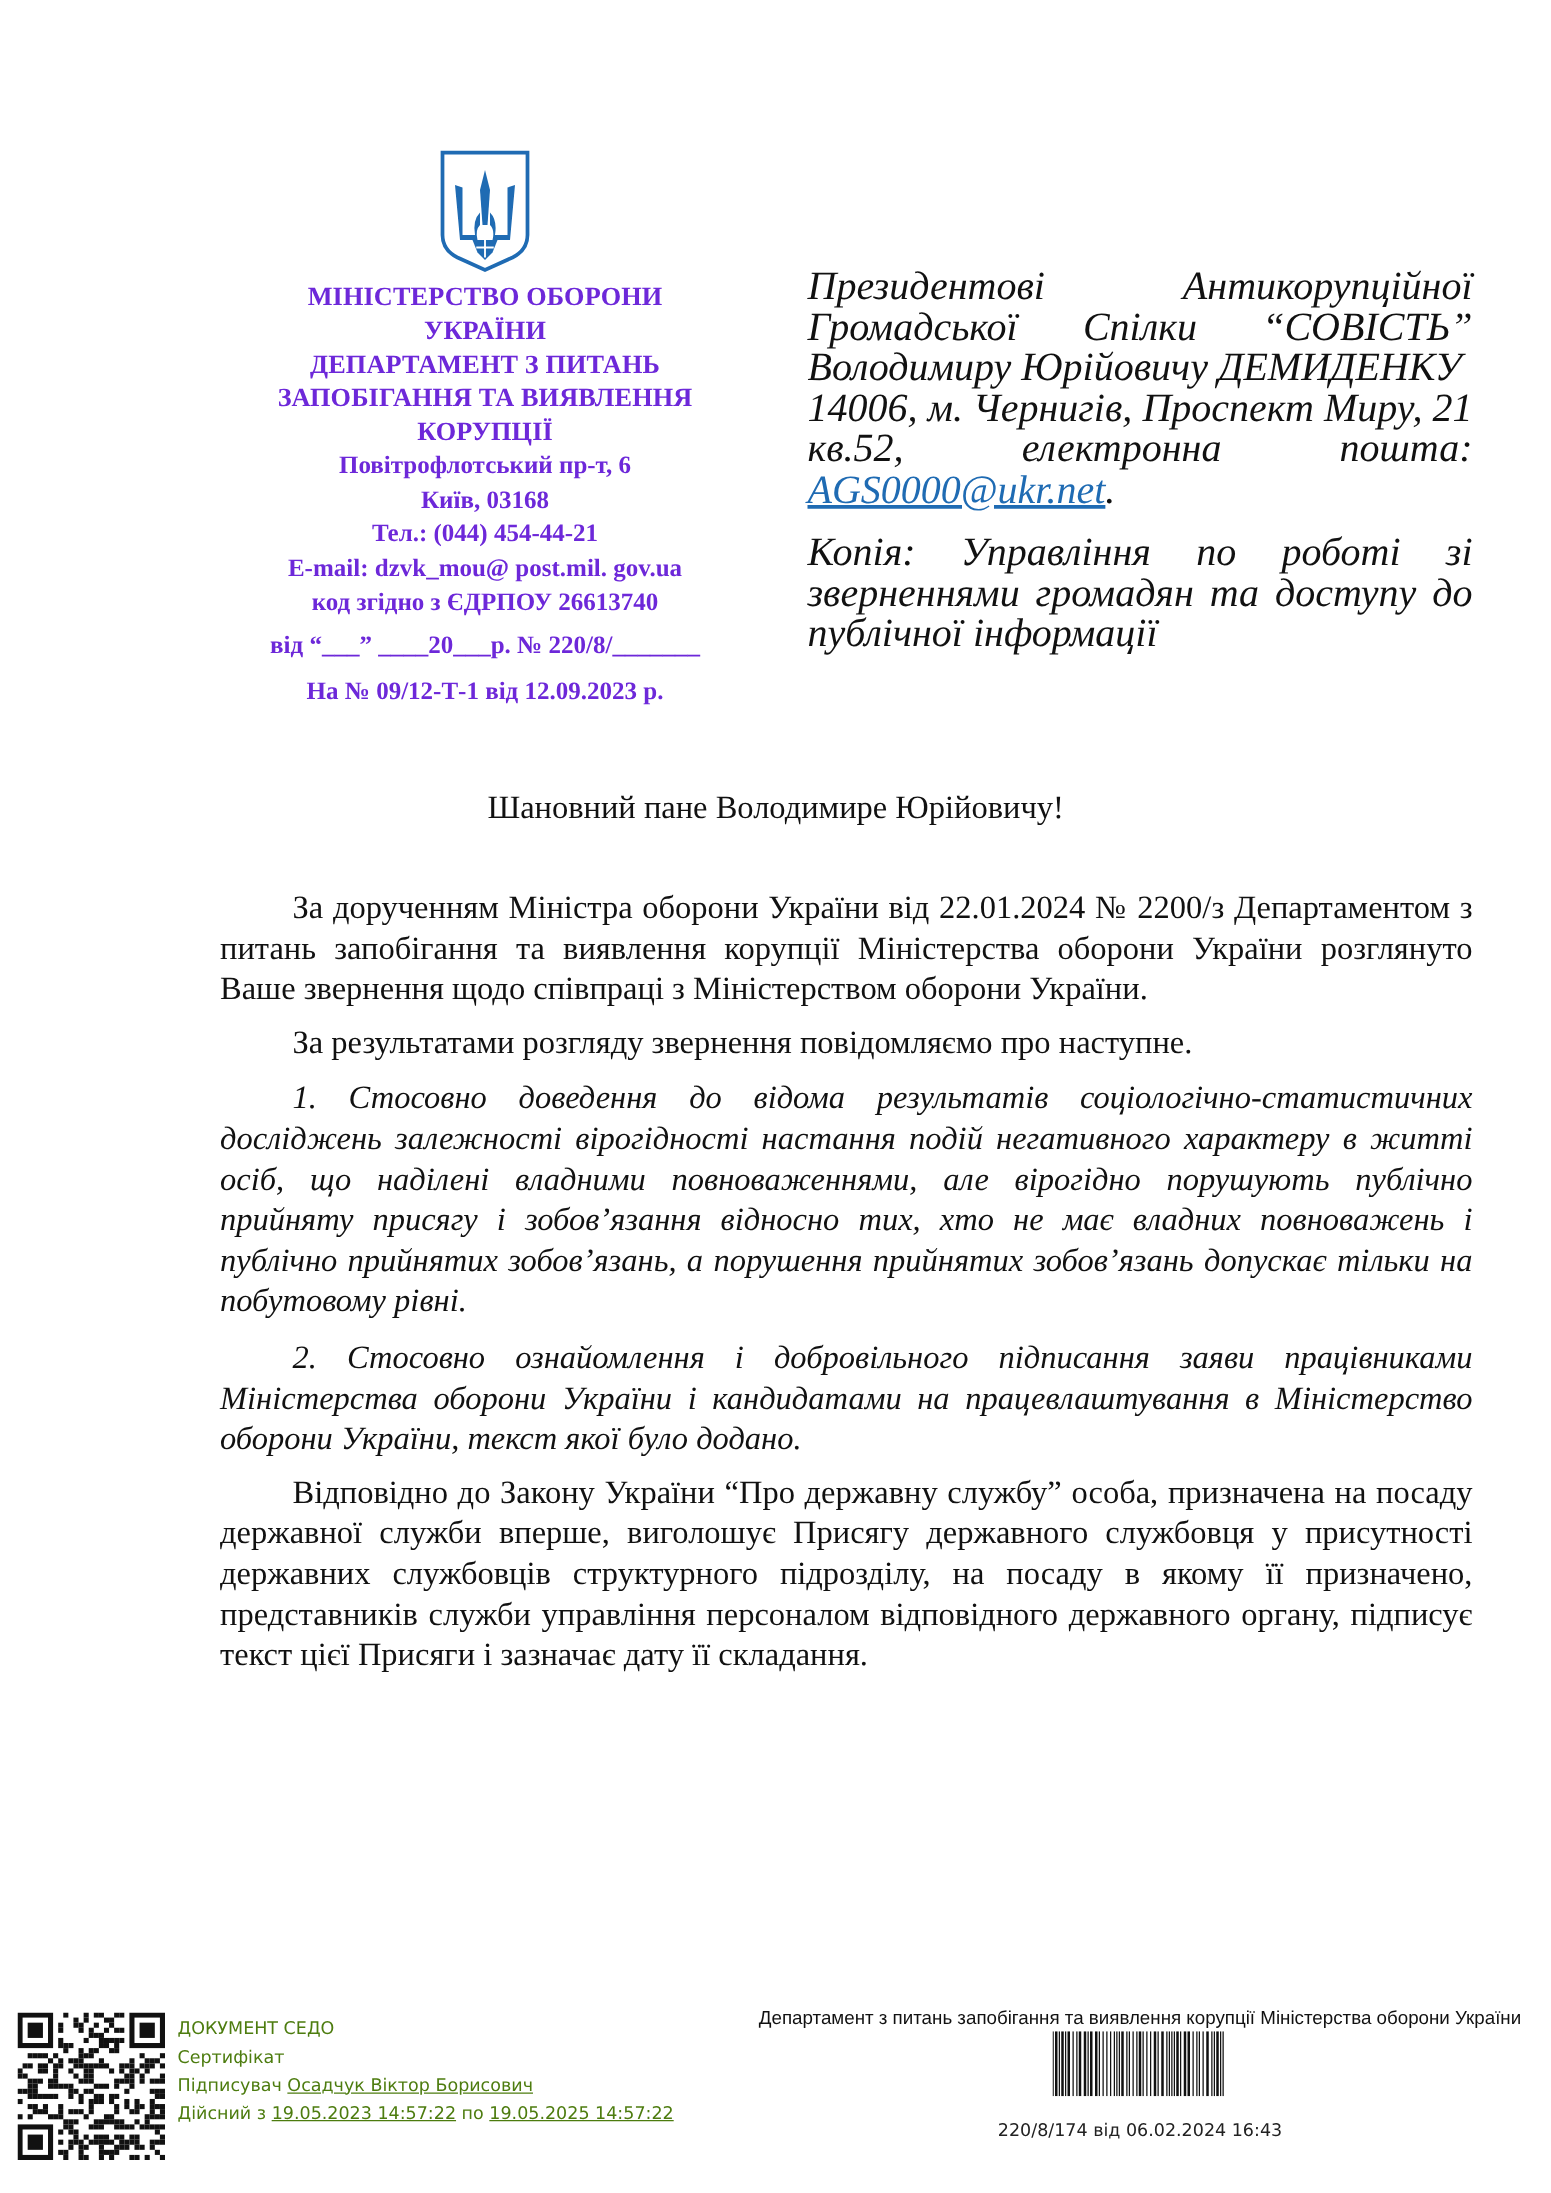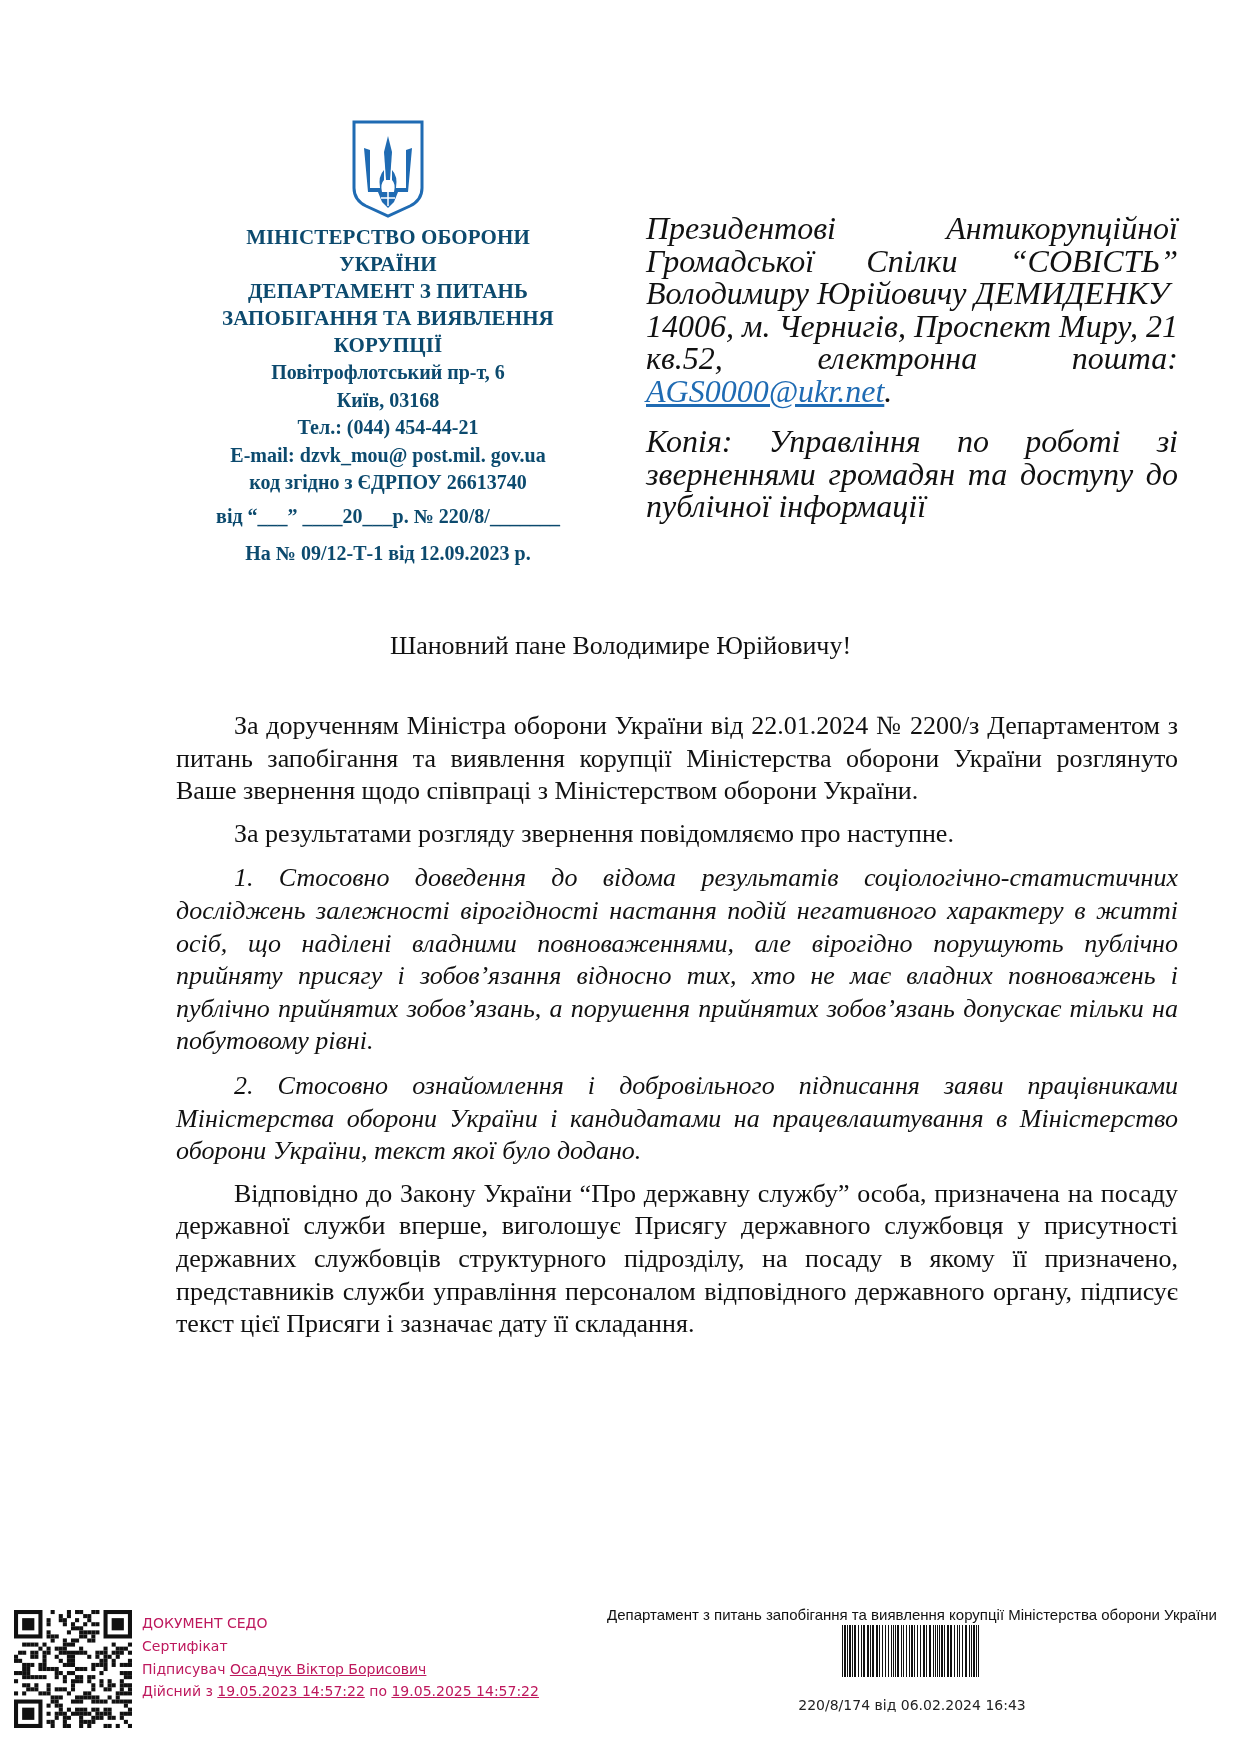--- a/index.html
+++ b/index.html
@@ -2,21 +2,21 @@
 <html><head>
 <meta charset="utf-8">
 <style>
   * { box-sizing: border-box; margin: 0; padding: 0; }
   html, body { width: 1241px; height: 1754px; background: #ffffff; overflow: hidden; }
   body { position: relative; font-family: "Liberation Serif", "DejaVu Serif", serif; color: #111; }
 
   
   .letterhead {
     position: absolute; left: 178px; top: 118px; width: 420px;
-    text-align: center; color: #0c4a6e; font-weight: bold;
+    text-align: center; color: #6d28d9; font-weight: bold;
   }
   .emblem { display: block; width: 76px; height: 100px; margin: 0 auto 6px auto; }
   .lh-org { font-size: 21px; line-height: 27px; letter-spacing: 0.1px; }
   .lh-addr { font-size: 20px; line-height: 27.5px; }
   .lh-num { font-size: 20px; line-height: 27px; margin-top: 6px; white-space: nowrap; }
   .lh-ref { font-size: 20px; line-height: 27px; margin-top: 10px; }
 
   
   .addressee {
     position: absolute; left: 646px; top: 212px; width: 532px;
@@ -39,21 +39,21 @@
   .body p { text-align: justify; text-indent: 58px; margin-top: 10px; }
   .body p.italic { font-style: italic; }
   .body p.gap { margin-top: 12px; }
 
   
   .sig {
     position: absolute; left: 14px; top: 1610px; width: 580px; height: 120px;
     font-family: "DejaVu Sans", "Liberation Sans", sans-serif;
   }
   .qr { position: absolute; left: 0; top: 0; width: 118px; height: 118px; }
-  .sig-text { position: absolute; left: 128px; top: 2px; font-size: 14px; line-height: 22.8px; color: #be185d; white-space: nowrap; }
+  .sig-text { position: absolute; left: 128px; top: 2px; font-size: 14px; line-height: 22.8px; color: #4d7c0f; white-space: nowrap; }
   .sig-text .u { text-decoration: underline; }
 
   
   .reg {
     position: absolute; left: 592px; top: 1606px; width: 640px; text-align: center;
     font-family: "Liberation Sans", "DejaVu Sans", sans-serif;
   }
   .reg-title { font-size: 15px; line-height: 17px; color: #111; }
   .barcode { display: block; margin: 2px auto 0 auto; width: 140px; height: 52px; }
   .reg-number { font-family: "DejaVu Sans", sans-serif; font-size: 14px; margin-top: 20px; color: #222; }

